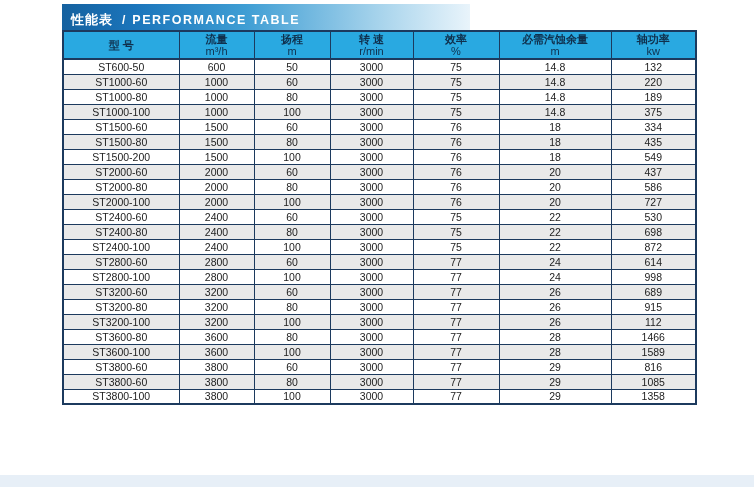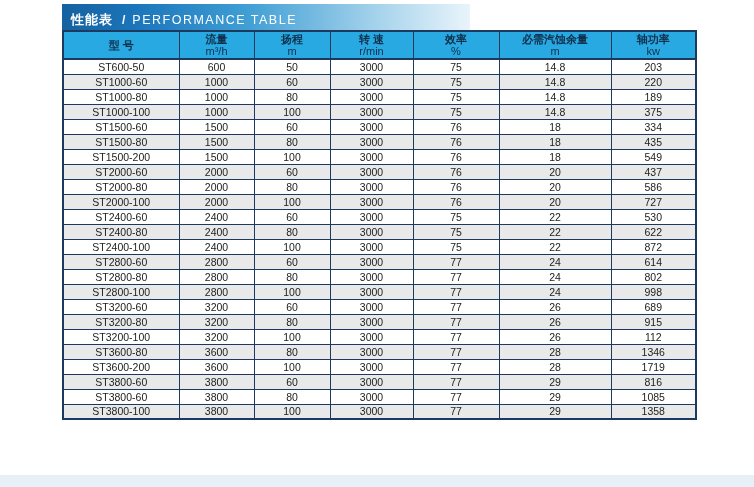--- a/index.html
+++ b/index.html
@@ -41,21 +41,21 @@
   }
   .title-sep {
     color: #ffffff;
     font-size: 12px;
     font-weight: bold;
     margin: 0 7px 0 9px;
   }
   .title-en {
     color: #ffffff;
     font-size: 12.5px;
-    font-weight: normal;
+    font-weight: bold;
     letter-spacing: 1.5px;
   }
 
   table.perf-table {
     position: absolute;
     left: 62px;
     top: 30px;
     width: 633px;
     border-collapse: collapse;
     table-layout: fixed;
@@ -167,21 +167,21 @@
         </tr>
     </thead>
     <tbody id="table-body">
         <tr>
           <td>ST600-50</td>
           <td>600</td>
           <td>50</td>
           <td>3000</td>
           <td>75</td>
           <td>14.8</td>
-          <td>203</td>
+          <td>132</td>
         </tr>
         <tr>
           <td>ST1000-60</td>
           <td>1000</td>
           <td>60</td>
           <td>3000</td>
           <td>75</td>
           <td>14.8</td>
           <td>220</td>
         </tr>
@@ -266,50 +266,41 @@
           <td>22</td>
           <td>530</td>
         </tr>
         <tr>
           <td>ST2400-80</td>
           <td>2400</td>
           <td>80</td>
           <td>3000</td>
           <td>75</td>
           <td>22</td>
-          <td>622</td>
+          <td>698</td>
         </tr>
         <tr>
           <td>ST2400-100</td>
           <td>2400</td>
           <td>100</td>
           <td>3000</td>
           <td>75</td>
           <td>22</td>
           <td>872</td>
         </tr>
         <tr>
           <td>ST2800-60</td>
           <td>2800</td>
           <td>60</td>
           <td>3000</td>
           <td>77</td>
           <td>24</td>
           <td>614</td>
         </tr>
         <tr>
-          <td>ST2800-80</td>
-          <td>2800</td>
-          <td>80</td>
-          <td>3000</td>
-          <td>77</td>
-          <td>24</td>
-          <td>802</td>
-        </tr>
-        <tr>
           <td>ST2800-100</td>
           <td>2800</td>
           <td>100</td>
           <td>3000</td>
           <td>77</td>
           <td>24</td>
           <td>998</td>
         </tr>
         <tr>
           <td>ST3200-60</td>
@@ -338,30 +329,30 @@
           <td>26</td>
           <td>112</td>
         </tr>
         <tr>
           <td>ST3600-80</td>
           <td>3600</td>
           <td>80</td>
           <td>3000</td>
           <td>77</td>
           <td>28</td>
-          <td>1346</td>
-        </tr>
-        <tr>
-          <td>ST3600-200</td>
+          <td>1466</td>
+        </tr>
+        <tr>
+          <td>ST3600-100</td>
           <td>3600</td>
           <td>100</td>
           <td>3000</td>
           <td>77</td>
           <td>28</td>
-          <td>1719</td>
+          <td>1589</td>
         </tr>
         <tr>
           <td>ST3800-60</td>
           <td>3800</td>
           <td>60</td>
           <td>3000</td>
           <td>77</td>
           <td>29</td>
           <td>816</td>
         </tr>

